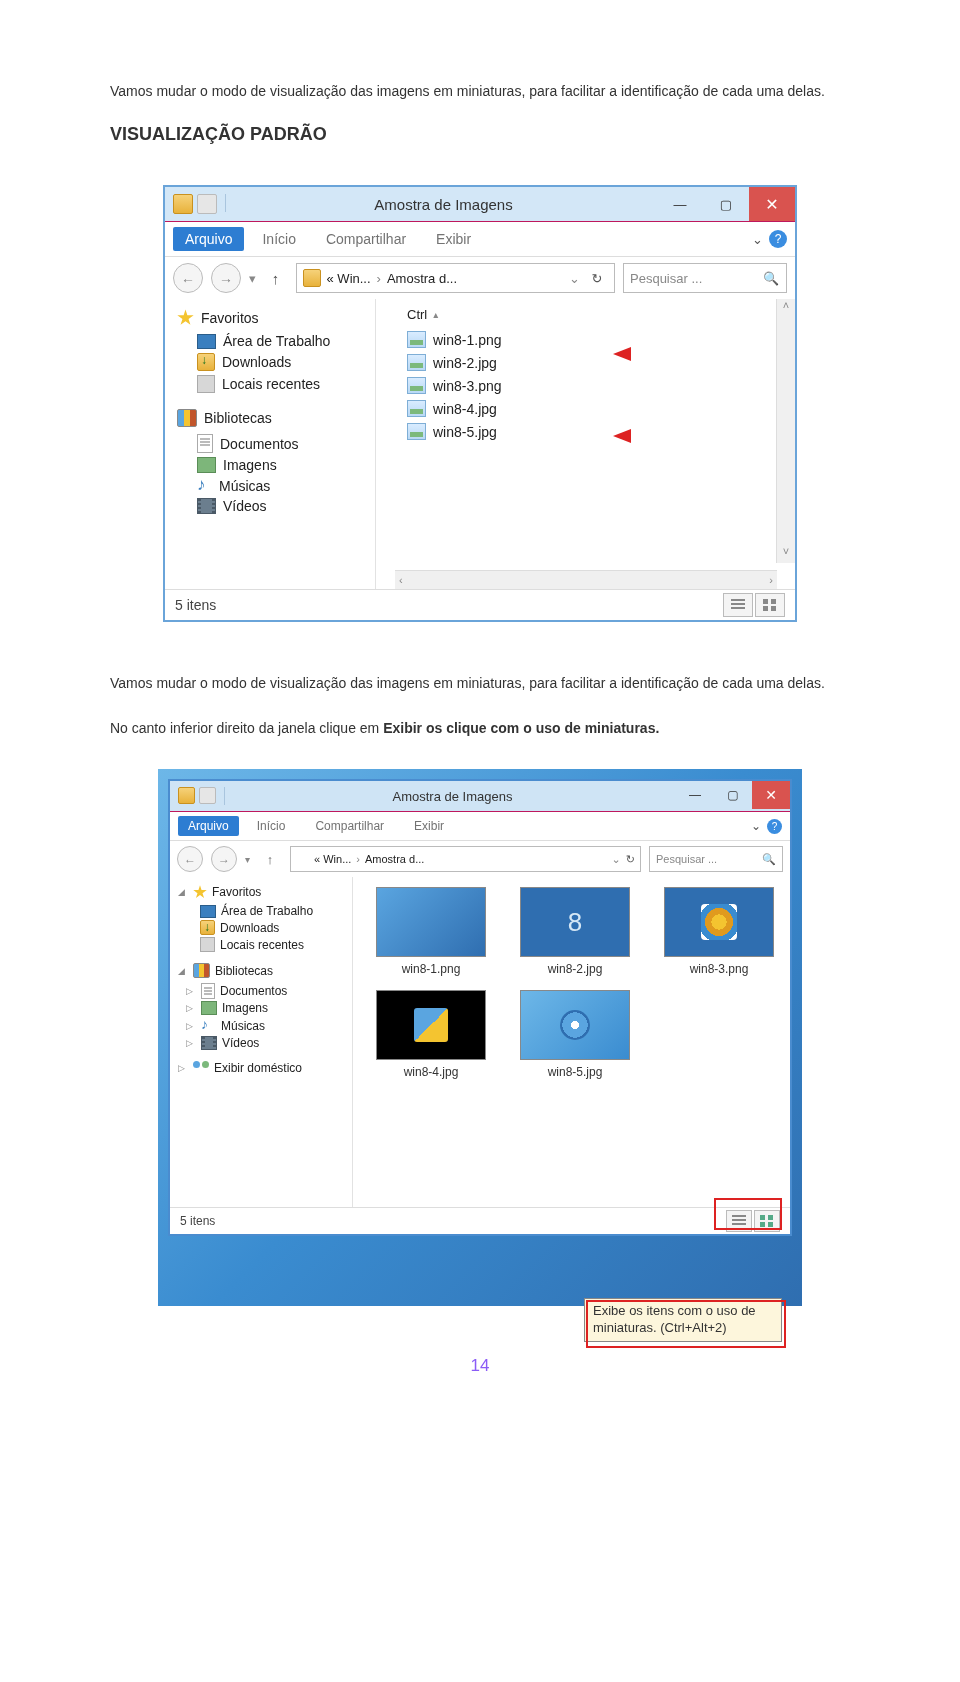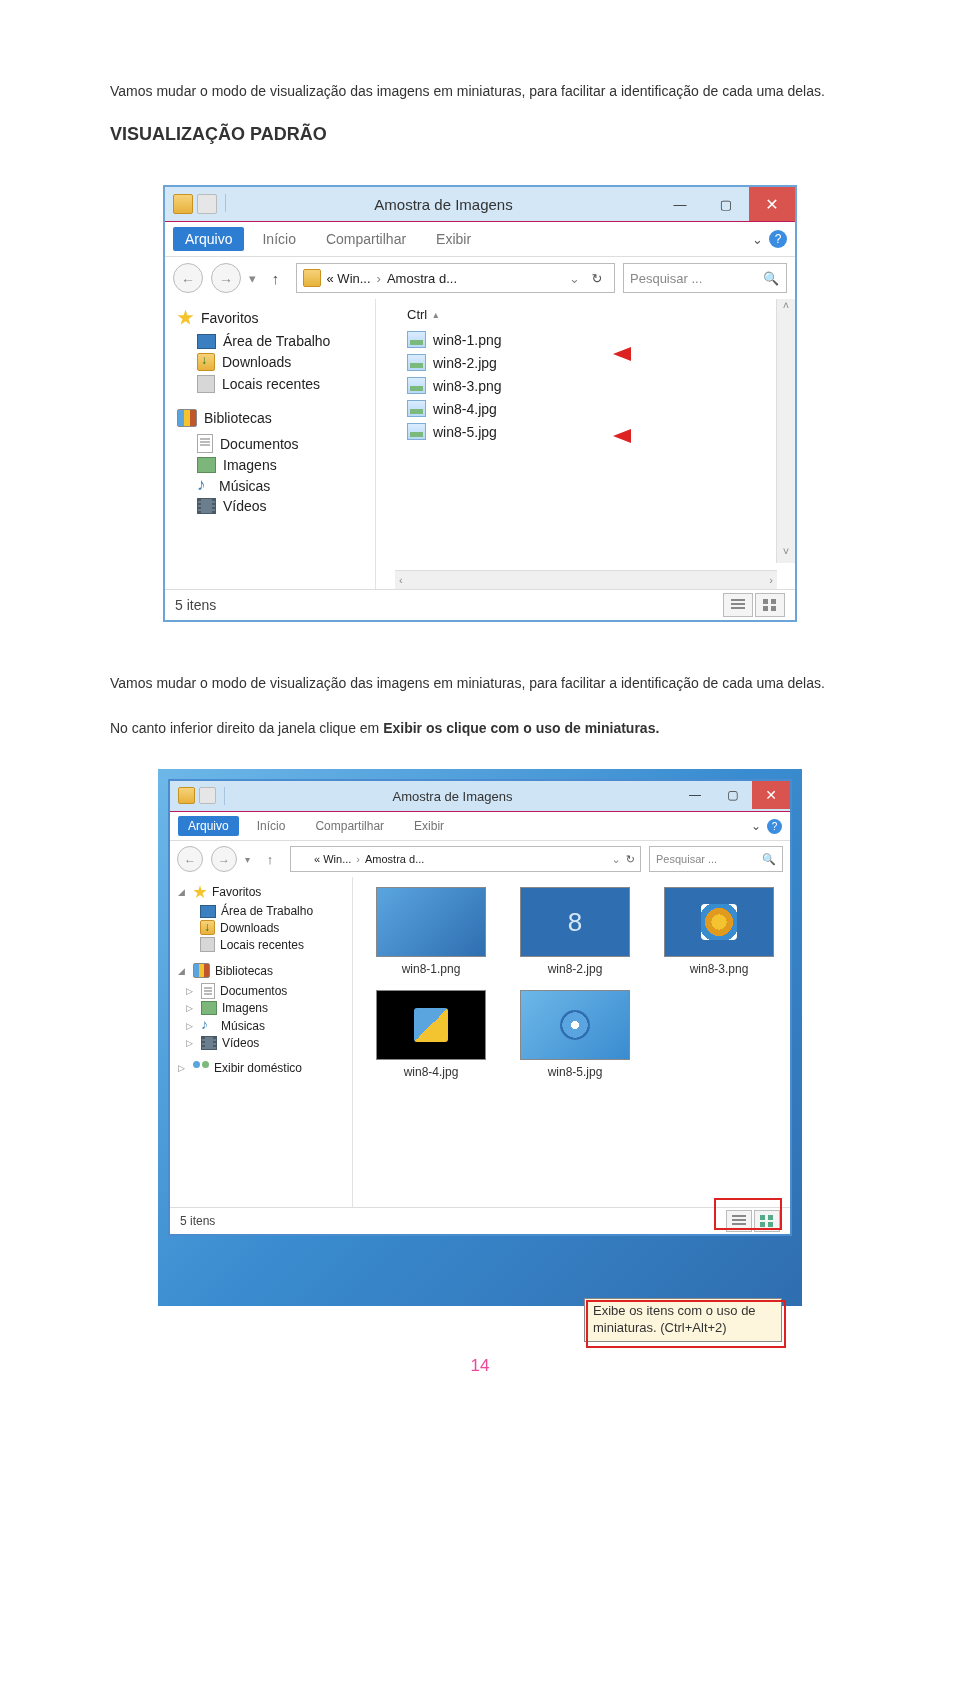--- a/index.html
+++ b/index.html
@@ -92,21 +92,21 @@
 .timg.t5:after{content:"";width:30px;height:30px;border-radius:50%;background:radial-gradient(circle,#fff 0 20%,#5aa5e0 20% 60%,#2f6eb0 60% 100%)}
 .tlabel{font-size:12px;color:#333}
 .grp-ic{width:16px;height:14px;position:relative}
 .grp-ic:before{content:"";position:absolute;left:0;top:0;width:7px;height:7px;background:#5aa5e0;border-radius:50%}
 .grp-ic:after{content:"";position:absolute;right:0;top:0;width:7px;height:7px;background:#7cb97c;border-radius:50%}
 .redbox{position:absolute;border:2px solid #d22;pointer-events:none}
 .redbox.r1{right:8px;bottom:4px;width:64px;height:28px}
 .tooltip{position:absolute;right:10px;bottom:-46px;background:#fdf6dc;border:1px solid #888;padding:4px 8px;font-size:13px;color:#333;line-height:1.3;width:180px}
 .redbox.r2{right:6px;bottom:-52px;width:196px;height:44px}
 .win2wrap{position:relative;padding-bottom:60px}
-.pagenum{text-align:center;font-size:17px;margin-top:36px;color:#ec4899}
+.pagenum{text-align:center;font-size:17px;margin-top:36px;color:#8b5cf6}
 .vsplit{position:absolute;left:210px;top:0;bottom:0;width:1px;background:#e2e2e2}
 .vsplit2{position:absolute;left:182px;top:0;bottom:0;width:1px;background:#e2e2e2}
 .searchbox2{width:120px;border:1px solid #bbb;height:24px;display:flex;align-items:center;padding:0 6px;color:#888;gap:5px;background:#fff;font-size:11px}
 .addrbox2{flex:1;display:flex;align-items:center;border:1px solid #bbb;height:24px;padding:0 5px;gap:5px;background:#fff;font-size:11px}
 .navbtn2{width:24px;height:24px;border:1px solid #bbb;border-radius:50%;display:flex;align-items:center;justify-content:center;color:#888;background:#f5f5f5;font-size:12px}
 .winbtn2{width:38px;height:28px;display:flex;align-items:center;justify-content:center;font-size:12px;color:#333}
 .winbtn2.close{background:#d9534f;color:#fff;font-size:14px}
 .body2{display:flex;position:relative;min-height:330px}
 </style>
 </head>

